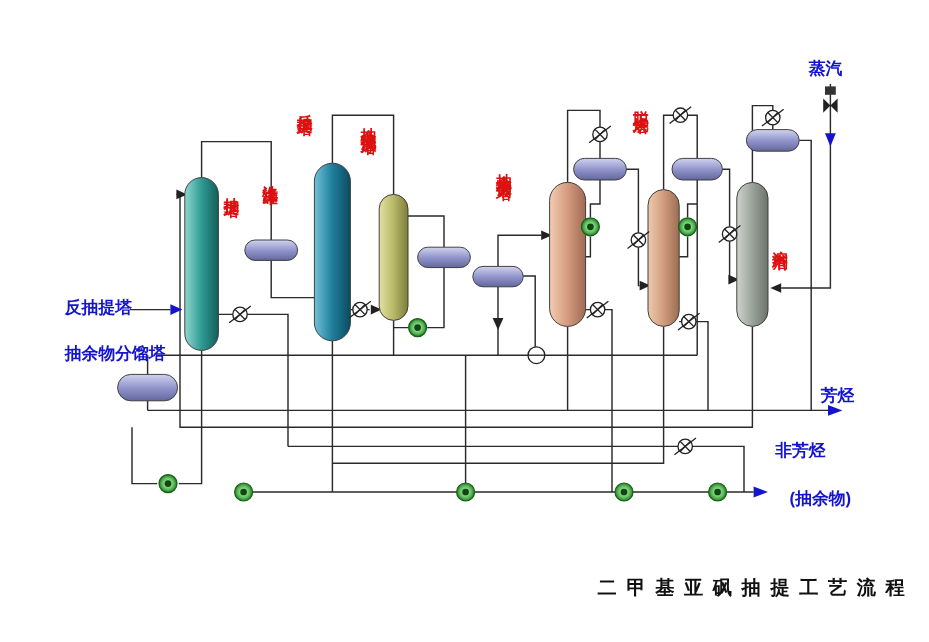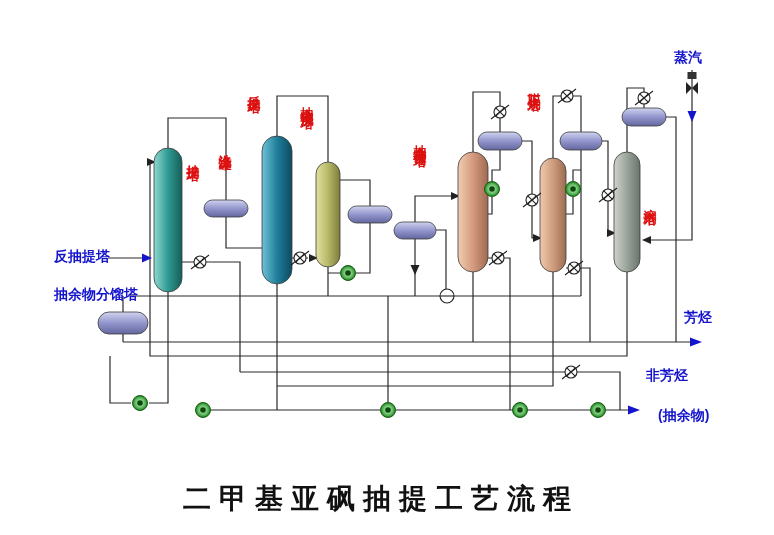--- a/index.html
+++ b/index.html
@@ -22,24 +22,24 @@
   .blue{color:#1414cc;font-size:14px;}
   .vert{
     writing-mode:vertical-rl;
     text-orientation:upright;
     letter-spacing:2px;
   }
   .title{
     position:absolute;
     left:0;right:12px;
     top:480px;
-    text-align:center;
+    text-align:right;
     font-family:"Liberation Serif", serif;
     font-weight:bold;
-    font-size:28px;
+    font-size:16px;
     letter-spacing:8px;
     color:#111;
   }
 </style>
 </head>
 <body>
 
 <div class="stage">
 
 <svg width="774" height="535" viewBox="0 0 774 535">
@@ -266,19 +266,19 @@
 <div class="lbl red vert" style="left:217px;top:144px">洗涤罐</div>
 <div class="lbl red vert" style="left:246px;top:84px">反抽提塔</div>
 <div class="lbl red vert" style="left:299px;top:96px">抽余物洗涤塔</div>
 <div class="lbl red vert" style="left:412px;top:134px">抽余物分馏塔</div>
 <div class="lbl red vert" style="left:526px;top:82px">脱丁烷塔</div>
 <div class="lbl red vert" style="left:642px;top:198px">溶剂塔</div>
 
 <div class="lbl blue" style="left:54px;top:249px">反抽提塔</div>
 <div class="lbl blue" style="left:54px;top:287px">抽余物分馏塔</div>
 <div class="lbl blue" style="left:674px;top:50px">蒸汽</div>
-<div class="lbl blue" style="left:684px;top:310px">芳烃</div>
+<div class="lbl blue" style="left:684px;top:322px">芳烃</div>
 <div class="lbl blue" style="left:646px;top:368px">非芳烃</div>
 <div class="lbl blue" style="left:658px;top:408px">(抽余物)</div>
 
 <div class="title">二甲基亚砜抽提工艺流程</div>
 
 </div>
 
 </body></html>

